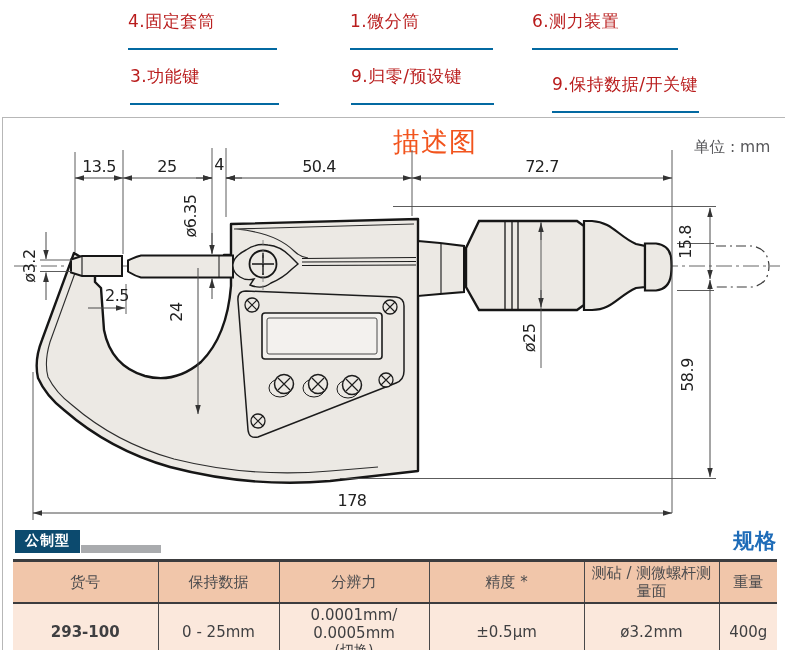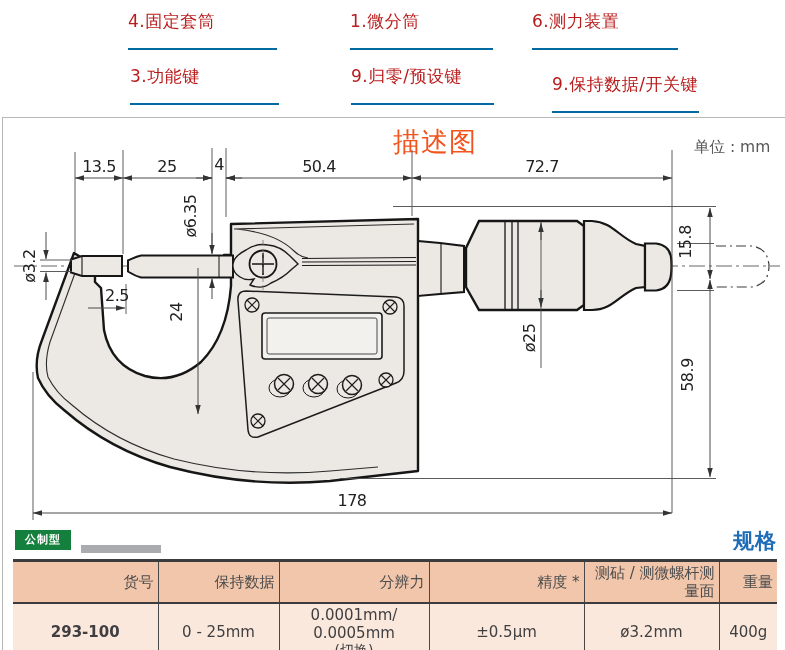--- a/index.html
+++ b/index.html
@@ -24,21 +24,21 @@
     position:absolute;left:694px;top:128px;
     color:#57575a;font-size:15.5px;margin-top:9px;
   }
   svg text.dim{
     font-family:"DejaVu Sans","Liberation Sans",sans-serif;
     font-size:16px;fill:#222;letter-spacing:-0.5px;
   }
   
   .metric-badge{
     position:absolute;left:15px;top:530px;
-    background:#15803d;color:#fff;font-size:11px;font-weight:bold;
+    background:#0c4a6e;color:#fff;font-size:14px;font-weight:bold;
     padding:2px 10px 3px 10px;letter-spacing:1px;
   }
   .metric-badge-bar{
     position:absolute;left:81px;top:545px;width:80px;height:8px;background:#a9abae;
   }
   .spec-title{
     position:absolute;left:733px;top:527px;
     color:#1e6cb8;font-size:21px;font-weight:bold;letter-spacing:1px;
   }
   .spec-table{
@@ -46,21 +46,21 @@
     border-top:3px solid #3c3c3e;border-bottom:3px solid #3c3c3e;
     border-collapse:collapse;table-layout:fixed;
   }
   .spec-table td{
     border-left:1.5px solid #48484a;
     text-align:center;vertical-align:middle;
     color:#3f3f41;font-size:15px;line-height:1.2;
     padding:2px 4px;box-sizing:border-box;
   }
   .spec-table td:first-child{border-left:none;}
-  .spec-table tr.hdr td{background:#f1c6aa;height:38px;color:#4c4c4e;text-align:right;}
+  .spec-table tr.hdr td{background:#f1c6aa;height:38px;color:#4c4c4e;}
   .spec-table tr.row td{background:#fbe8dc;height:44px;border-top:2px solid #3c3c3e;}
   .cell-code{font-weight:bold;}
   .res-line2{font-size:14px;}
   .page-border-top{position:absolute;left:2px;top:117px;width:783px;height:0;border-top:1.5px solid #b7b7b7;}
   .page-border-left{position:absolute;left:2px;top:117px;width:0;height:533px;border-left:1.5px solid #b7b7b7;}
 </style>
 </head>
 <body>
 
 <div>

